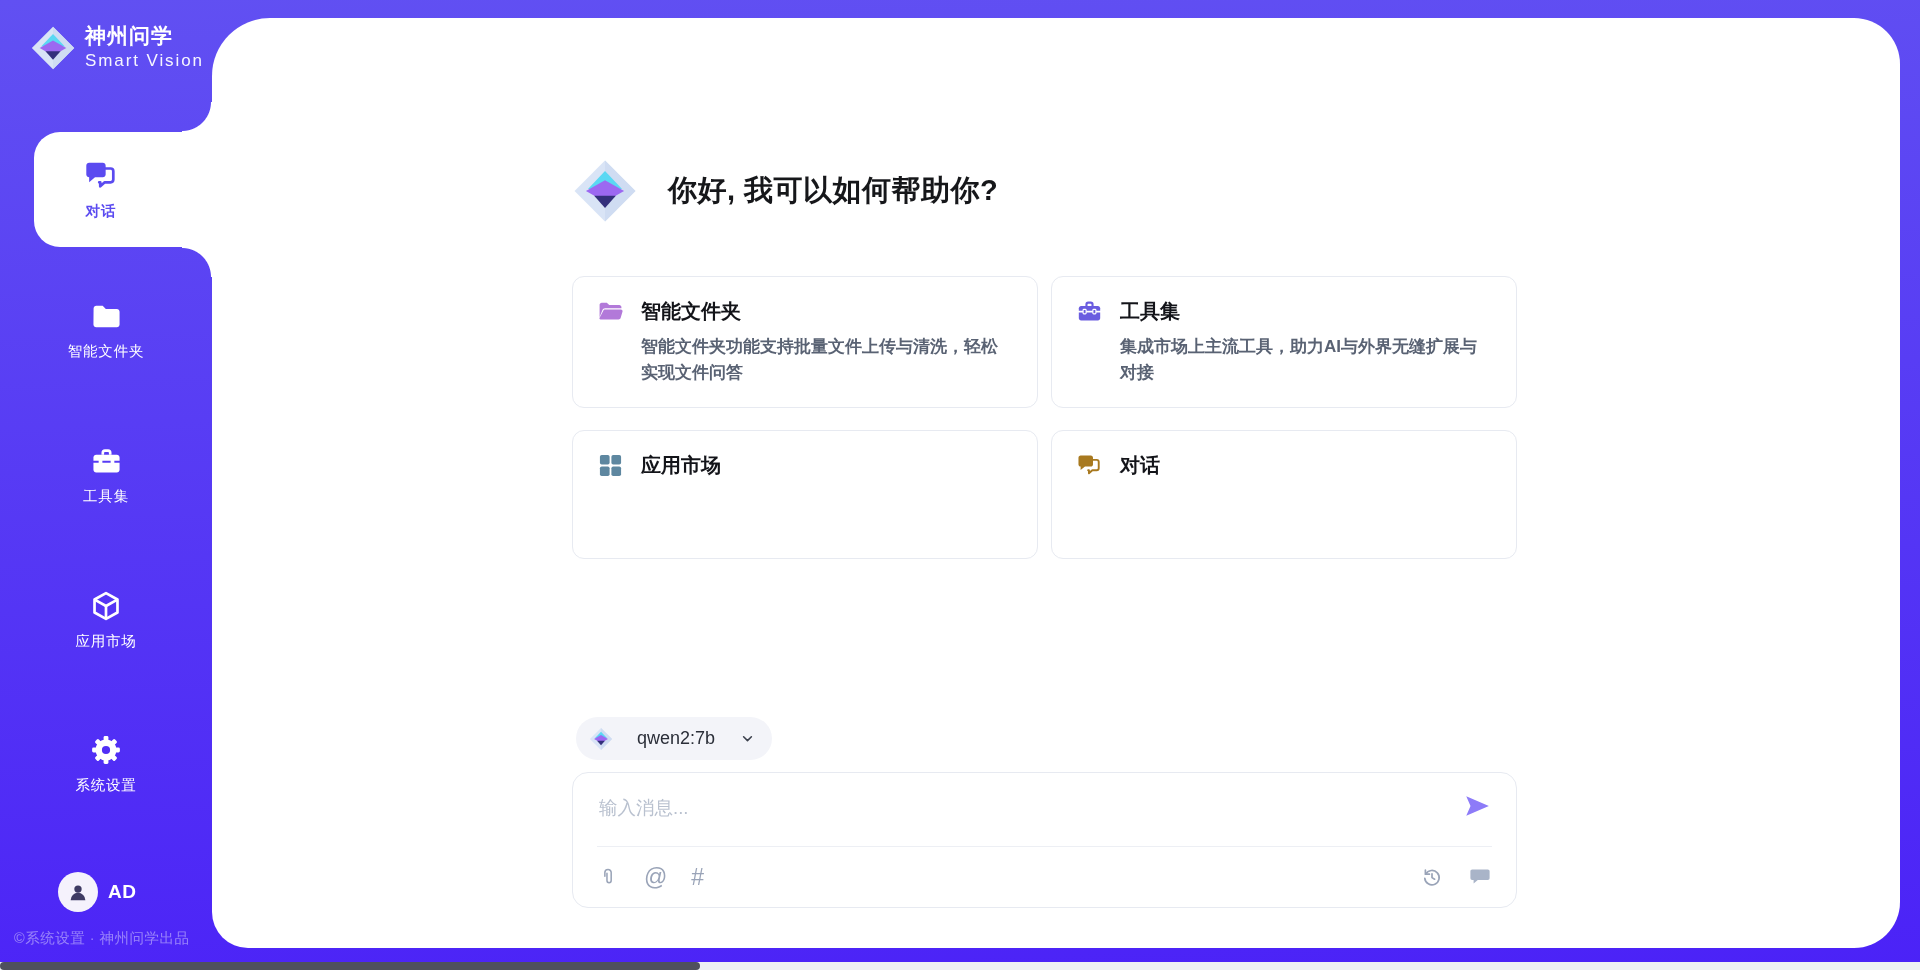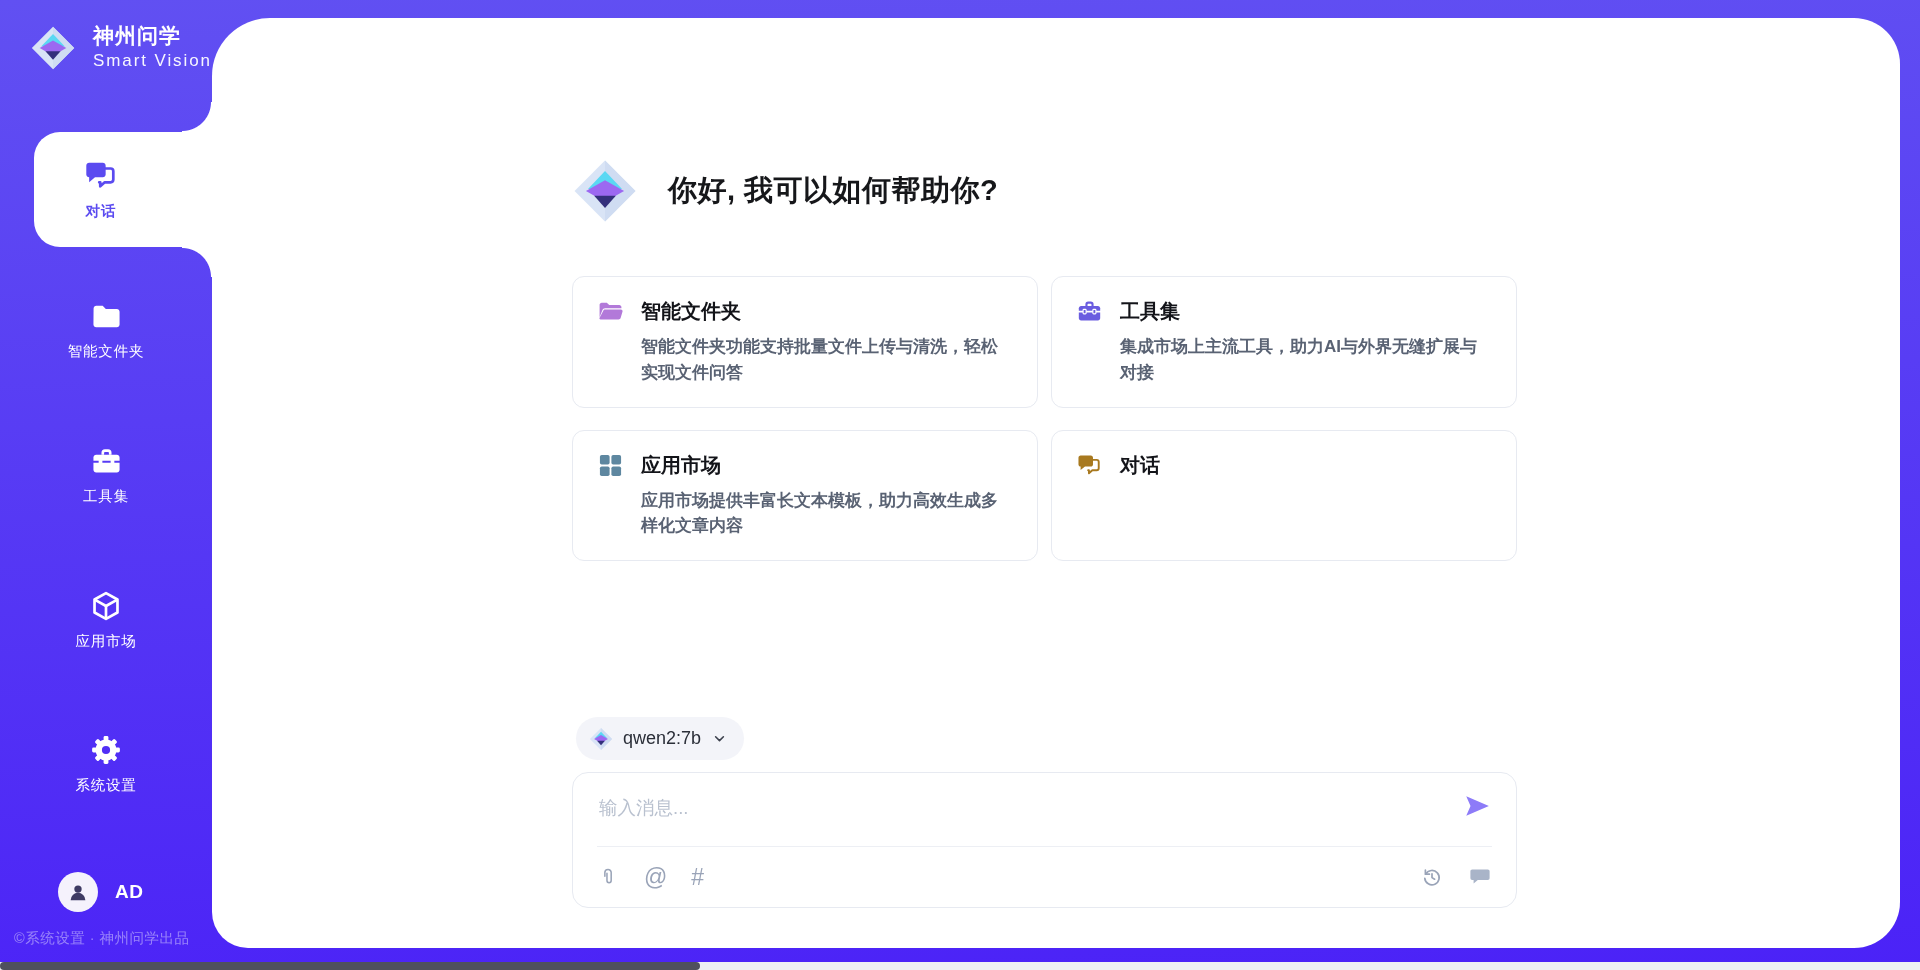--- a/index.html
+++ b/index.html
@@ -4,51 +4,51 @@
 <style>
   html,body{margin:0;padding:0;background:#3b3b46;}
   #app{position:relative;width:1920px;height:970px;overflow:hidden;
        background:linear-gradient(178deg,#6150f2 0%,#4b22f7 100%);
        font-family:"Liberation Sans","DejaVu Sans",sans-serif;}
   svg{display:block}
   
   .main{position:absolute;left:212px;top:18px;width:1688px;height:930px;background:#fff;
         border-radius:58px 46px 46px 36px;}
   
-  .logo{position:absolute;left:30px;top:24px;display:flex;align-items:center;gap:17px;color:#fff;}
+  .logo{position:absolute;left:30px;top:24px;display:flex;align-items:center;gap:9px;color:#fff;}
   .logo .t{font-size:21px;font-weight:700;letter-spacing:1px;line-height:1.15;}
   .logo .s{font-size:17px;letter-spacing:1.9px;opacity:.95;margin-top:3px;font-weight:400;}
   .tab{position:absolute;left:34px;top:132px;width:178px;height:115px;background:#fff;
        border-radius:26px 0 0 26px;display:flex;flex-direction:column;align-items:center;
        justify-content:center;gap:8px;padding-right:44px;box-sizing:border-box;cursor:pointer;}
   .tab .lbl{color:#5b4bf0;font-size:14.5px;font-weight:600;letter-spacing:1px;}
   .fillet{position:absolute;left:182px;width:30px;height:30px;}
   .fillet.top{top:102px;background:radial-gradient(circle 30px at 0px 0px,rgba(255,255,255,0) 0px,rgba(255,255,255,0) 28.5px,#fff 29.5px);}
   .fillet.bottom{top:247px;background:radial-gradient(circle 30px at 0px 30px,rgba(255,255,255,0) 0px,rgba(255,255,255,0) 28.5px,#fff 29.5px);}
   .nav{position:absolute;left:0;width:212px;display:flex;flex-direction:column;align-items:center;
        gap:9px;color:#fff;cursor:pointer;}
   .nav .lbl{font-size:14.5px;letter-spacing:.8px;}
   .n1{top:300px}.n2{top:445px}.n3{top:589px}.n4{top:733px}
-  .user{position:absolute;left:58px;top:872px;display:flex;align-items:center;gap:17px;cursor:pointer;justify-content:center;}
+  .user{position:absolute;left:58px;top:872px;display:flex;align-items:center;gap:10px;cursor:pointer;justify-content:center;}
   .avatar{width:40px;height:40px;border-radius:50%;background:#f5f2fc;display:flex;align-items:center;justify-content:center;}
   .user .name{color:#fff;font-size:19px;font-weight:600;letter-spacing:.5px;}
   .copyright{position:absolute;left:14px;top:929px;color:rgba(255,255,255,.42);font-size:14.5px;letter-spacing:.5px;white-space:nowrap;}
   
   .content{position:absolute;left:360px;top:0;width:945px;height:100%;}
   .greet{position:absolute;top:140px;left:0;display:flex;align-items:center;gap:30px;}
   .greet h1{font-size:29px;margin:0;color:#16171a;font-weight:700;letter-spacing:.5px;}
   .cards{position:absolute;top:258px;left:0;width:945px;display:grid;
          grid-template-columns:1fr 1fr;column-gap:13px;row-gap:22px;}
   .card{border:1px solid #e7eaf1;border-radius:12px;padding:21px 24px;box-sizing:border-box;
         min-height:129px;background:#fff;cursor:pointer;}
   .card .head{display:flex;align-items:center;gap:17px;}
   .card .title{font-size:20px;font-weight:700;color:#131419;}
   .card .desc{margin-top:9px;margin-left:44px;font-size:17px;color:#596273;line-height:1.52;font-weight:bold;}
   .pill{position:absolute;top:699px;left:4px;height:43px;border-radius:22px;background:#f3f4f9;
-        display:inline-flex;align-items:center;gap:10px;padding:0 16px 0 13px;
+        display:inline-flex;align-items:center;gap:24px;padding:0 16px 0 13px;
         font-size:18px;color:#2a2e38;cursor:pointer;}
   .composer{position:absolute;top:754px;left:0;width:945px;height:136px;border:1px solid #e7eaf1;
             border-radius:16px;box-sizing:border-box;background:#fff;}
   .composer input{position:absolute;left:24px;top:16px;width:820px;height:36px;border:0;outline:0;
                   font-size:18.5px;color:#333;font-family:inherit;background:transparent;}
   .composer input::placeholder{color:#b9c1cf;}
   .send{position:absolute;right:24px;top:18px;width:30px;height:30px;cursor:pointer;}
   .divider{position:absolute;left:24px;right:24px;top:73px;height:1px;background:#edeff4;}
   .tools{position:absolute;left:24px;right:24px;top:74px;bottom:0;display:flex;align-items:center;justify-content:space-between;}
   .tgroup{display:flex;align-items:center;gap:24px;}
@@ -197,21 +197,20 @@
             <svg viewBox="0 0 24 24" width="27" height="27">
               <g fill="#5e87a0">
                 <rect x="2.6" y="2.6" width="8.6" height="8.6" rx="1.6"></rect>
                 <rect x="12.8" y="2.6" width="8.6" height="8.6" rx="1.6"></rect>
                 <rect x="2.6" y="12.8" width="8.6" height="8.6" rx="1.6"></rect>
                 <rect x="12.8" y="12.8" width="8.6" height="8.6" rx="1.6"></rect>
               </g>
             </svg>
             <span class="title">应用市场</span>
           </div>
-          <div class="desc">应用市场提供丰富长文本模板，助力高效生成多样化文章内容</div>
         </div>
 
         <div class="card">
           <div class="head">
             <svg viewBox="0 0 24 24" width="27" height="27">
               <path d="M10.8 7h7.6c1 0 1.8.8 1.8 1.8v5.6c0 1-.8 1.8-1.8 1.8h-3.9l-3 2.7v-2.7h-.7" fill="none" stroke="#a8791f" stroke-width="1.7" stroke-linejoin="round" stroke-linecap="round"></path>
               <path d="M4.1 3.2h9.1c1.05 0 1.9.85 1.9 1.9v5.9c0 1.05-.85 1.9-1.9 1.9H8l-3.9 3.2v-3.2c-1.05 0-1.9-.85-1.9-1.9V5.1c0-1.05.85-1.9 1.9-1.9z" fill="#a8791f"></path>
             </svg>
             <span class="title">对话</span>
           </div>

